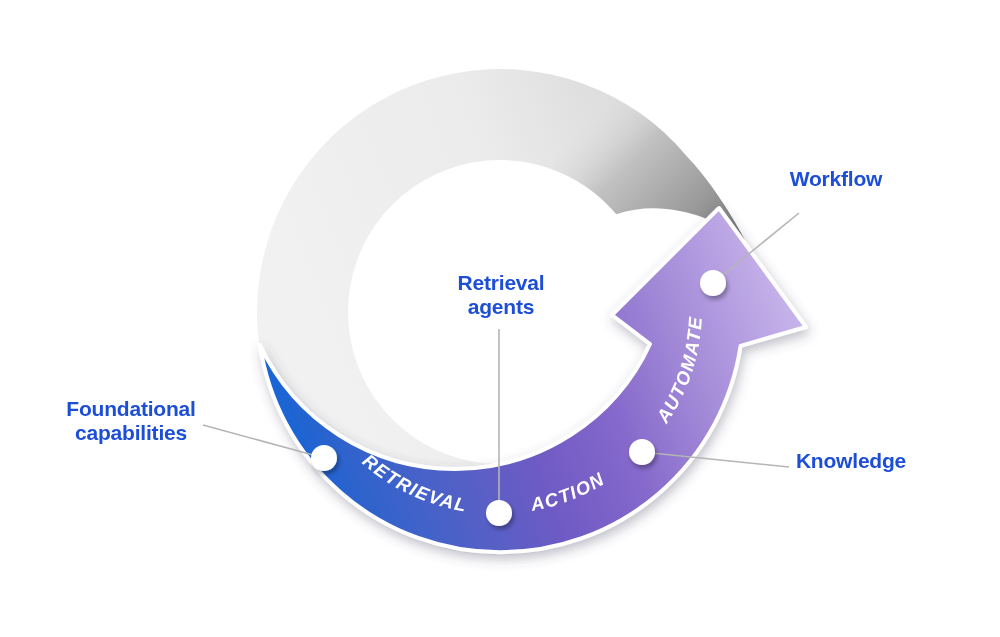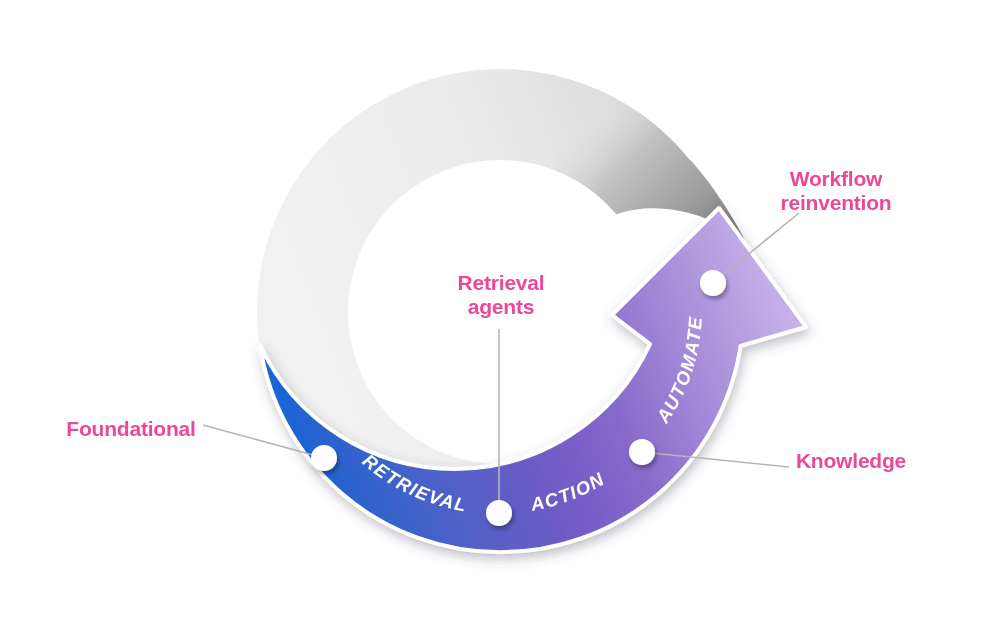--- a/index.html
+++ b/index.html
@@ -12,21 +12,21 @@
     overflow: hidden;
   }
   #diagram-svg { position: absolute; left: 0; top: 0; }
   .callout-label {
     position: absolute;
     transform: translateX(-50%);
     text-align: center;
     font-weight: bold;
     font-size: 21px;
     line-height: 24px;
-    color: #ec4899;
+    color: #1d4ed8;
     letter-spacing: -0.2px;
     white-space: nowrap;
   }
   .arc-label {
     font-family: "Liberation Sans", sans-serif;
     font-weight: bold;
     font-style: italic;
     font-size: 18.5px;
     letter-spacing: 1.5px;
     fill: #ffffff;
@@ -102,31 +102,31 @@
     </text>
 
     <g fill="#ffffff" filter="url(#dotShadow)">
       <circle cx="324" cy="458" r="13"></circle>
       <circle cx="499" cy="513" r="13"></circle>
       <circle cx="642" cy="452" r="13"></circle>
       <circle cx="713" cy="283" r="13"></circle>
     </g>
   </svg>
 
-  <div class="callout-label" style="left:131px; top:417px;">
+  <div class="callout-label" style="left:131px; top:397px;">
     <div>Foundational</div>
+    <div>capabilities</div>
   </div>
 
   <div class="callout-label" style="left:501px; top:271px;">
     <div>Retrieval</div>
     <div>agents</div>
   </div>
 
   <div class="callout-label" style="left:851px; top:449px;">
     <div>Knowledge</div>
   </div>
 
   <div class="callout-label" style="left:836px; top:167px;">
     <div>Workflow</div>
-    <div>reinvention</div>
   </div>
 
 </div>
 
 </body></html>

